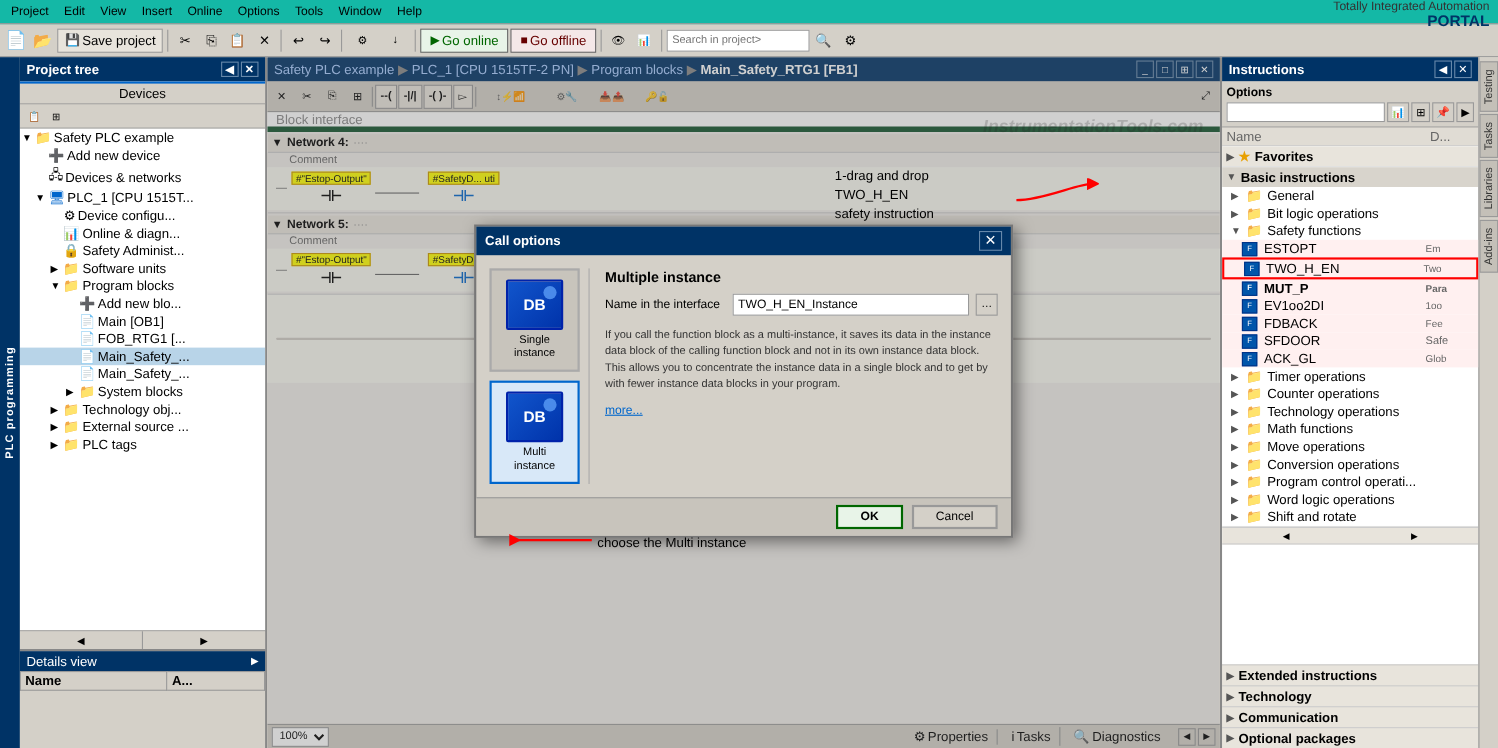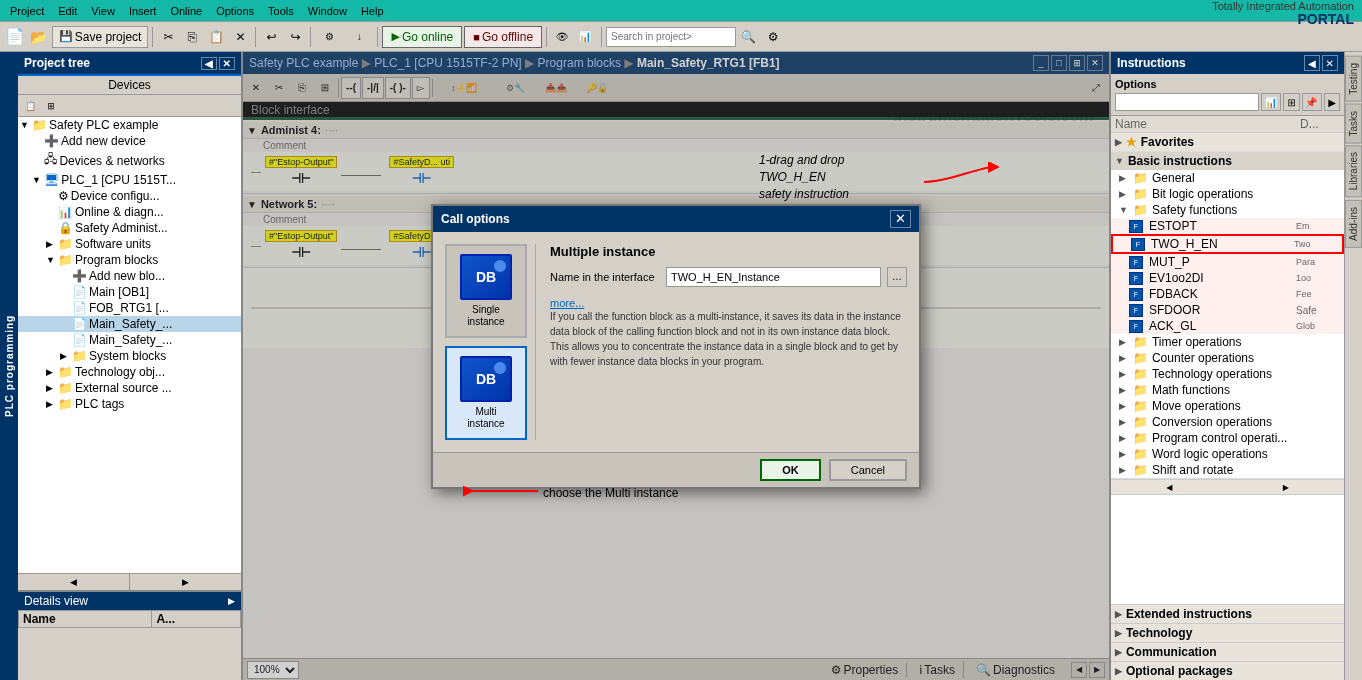--- a/index.html
+++ b/index.html
@@ -230,30 +230,30 @@
         <span style="font-size:10px; color:#666; display:flex; gap:1px;">
           <button style="height:22px; width:60px; border:1px solid transparent; background:transparent; cursor:pointer; font-size:9px; color:#555;">↕⚡📶</button>
           <button style="height:22px; width:40px; border:1px solid transparent; background:transparent; cursor:pointer; font-size:9px; color:#555;">⚙🔧</button>
           <button style="height:22px; width:40px; border:1px solid transparent; background:transparent; cursor:pointer; font-size:9px; color:#555;">📥📤</button>
           <button style="height:22px; width:40px; border:1px solid transparent; background:transparent; cursor:pointer; font-size:9px; color:#555;">🔑🔓</button>
         </span>
         <div style="flex:1;"></div>
         <button style="height:22px; width:22px; border:1px solid transparent; background:transparent; cursor:pointer; font-size:10px;">⤢</button>
       </div>
 
-      <div style="height:18px; background:#000000; border-bottom:3px solid #14532d; display:flex; align-items:center; padding:0 8px; font-size:11px;">
+      <div style="height:18px; background:#ffffff; border-bottom:5px solid #14532d; display:flex; align-items:center; padding:0 8px; font-size:11px;">
         <span style="color:#888;">Block interface</span>
       </div>
 
       <div style="flex:1; background:#f0ede8; overflow:auto; position:relative;">
 
         <div style="border-bottom:1px solid #ccc; padding:2px 0;">
           <div style="display:flex; align-items:center; gap:4px; padding:2px 4px; background:#e8e4dc; border-bottom:1px solid #ccc;">
             <span style="cursor:pointer; font-size:10px;">▼</span>
-            <span style="font-weight:bold; font-size:11px;">Administ 4:</span>
+            <span style="font-weight:bold; font-size:11px;">Network 4:</span>
             <span style="color:#888; font-size:10px;">····</span>
           </div>
           <div style="color:#666; font-size:10px; padding:1px 20px;">Comment</div>
 
           <div style="padding:4px 8px; display:flex; align-items:center; gap:4px; background:#f8f8f0;">
             <span style="font-size:10px; color:#666;">―</span>
             <div style="display:flex; flex-direction:column; align-items:center;">
               <div style="background:#ffff00; border:1px solid #cc9900; padding:0 3px; font-size:9px;">#"Estop-Output"</div>
               <div style="font-family:monospace; font-size:16px;">⊣⊢</div>
             </div>
@@ -350,33 +350,33 @@
 
             <div style="flex:1; padding-left:14px; border-left:1px solid #aaa;">
               <div style="font-size:13px; font-weight:bold; margin-bottom:8px;">Multiple instance</div>
 
               <div style="display:flex; align-items:center; gap:6px; margin-bottom:10px;">
                 <label style="font-size:11px; min-width:110px;">Name in the interface</label>
                 <input style="flex: 1 1 0%; height: 20px; border: 1px solid rgb(153, 153, 153); padding: 0px 4px; font-size: 11px; background: white;" value="TWO_H_EN_Instance">
                 <button style="border:1px solid #999; background:#d4d0c8; height:20px; width:20px; cursor:pointer; font-size:10px;">…</button>
               </div>
 
+              <div style="font-size:10px; color:#333; line-height:1.5; margin-bottom:10px;">If you call the function block as a multi-instance, it saves its data in the instance data block of the calling function block and not in its own instance data block. This allows you to concentrate the instance data in a single block and to get by with fewer instance data blocks in your program.</div>
+
               <div style="color:#0066cc; cursor:pointer; font-size:11px; text-decoration:underline;">more...</div>
-
-              <div style="font-size:10px; color:#333; line-height:1.5; margin-bottom:10px;">If you call the function block as a multi-instance, it saves its data in the instance data block of the calling function block and not in its own instance data block. This allows you to concentrate the instance data in a single block and to get by with fewer instance data blocks in your program.</div>
             </div>
           </div>
 
           <div style="display:flex; justify-content:flex-end; gap:8px; padding:6px 12px; border-top:1px solid #999; background:#c8c4bc;">
             <button style="padding:3px 20px; border:2px solid #006600; background:#e8f4e8; cursor:pointer; font-size:11px; font-weight:bold;">OK</button>
             <button style="padding:3px 20px; border:2px solid #999; background:#d4d0c8; cursor:pointer; font-size:11px;">Cancel</button>
           </div>
         </div>
 
-        <div style="position:absolute; right:260px; top:100px; color:#000; font-size:11px; font-weight:normal; pointer-events:none; text-align:left; white-space:nowrap;font-style:italic;">
+        <div style="position:absolute; right:260px; top:100px; color:#000; font-size:11px; font-weight:normal; pointer-events:none; text-align:left; white-space:nowrap;">
           <div style="white-space:pre-line; line-height:1.4;">1-drag and drop
 TWO_H_EN
 safety instruction</div>
 
           <svg width="80" height="40" style="position:absolute; top:10px; left:160px;">
             <defs>
               <marker id="arrowhead" markerWidth="6" markerHeight="6" refX="3" refY="3" orient="auto">
                 <polygon points="0 0, 6 3, 0 6" fill="red"></polygon>
               </marker>
             </defs>
@@ -468,21 +468,21 @@
                   <div style="width:14px; height:13px; background:#0055aa; border:1px solid #003388; display:flex; align-items:center; justify-content:center; font-size:7px; color:white; margin-right:2px; flex-shrink:0;">F</div>
                   <span style="flex:1;">ESTOPT</span>
                   <span style="color:#666; font-size:9px; width:30px;">Em</span>
                 </div>
 
                 <div style="display:flex; align-items:center; padding:1px 18px; font-size:10px; cursor:pointer; gap:4px; background:#fff0f0; border:2px solid red; position:relative;">
                   <div style="width:14px; height:13px; background:#0055aa; border:1px solid #003388; display:flex; align-items:center; justify-content:center; font-size:7px; color:white; margin-right:2px; flex-shrink:0;">F</div>
                   <span style="flex:1;">TWO_H_EN</span>
                   <span style="color:#666; font-size:9px; width:30px;">Two</span>
                 </div>
-                <div style="display:flex; align-items:center; padding:1px 18px; font-size:10px; cursor:pointer; gap:4px; background:#fff0f0;">
+                <div style="display:flex; align-items:center; padding:1px 18px; font-size:10px; cursor:pointer; gap:4px; background:#fff0f0;font-weight:bold;">
                   <div style="width:14px; height:13px; background:#0055aa; border:1px solid #003388; display:flex; align-items:center; justify-content:center; font-size:7px; color:white; margin-right:2px; flex-shrink:0;">F</div>
                   <span style="flex:1;">MUT_P</span>
                   <span style="color:#666; font-size:9px; width:30px;">Para</span>
                 </div>
                 <div style="display:flex; align-items:center; padding:1px 18px; font-size:10px; cursor:pointer; gap:4px; background:#fff0f0;">
                   <div style="width:14px; height:13px; background:#0055aa; border:1px solid #003388; display:flex; align-items:center; justify-content:center; font-size:7px; color:white; margin-right:2px; flex-shrink:0;">F</div>
                   <span style="flex:1;">EV1oo2DI</span>
                   <span style="color:#666; font-size:9px; width:30px;">1oo</span>
                 </div>
                 <div style="display:flex; align-items:center; padding:1px 18px; font-size:10px; cursor:pointer; gap:4px; background:#fff0f0;">

